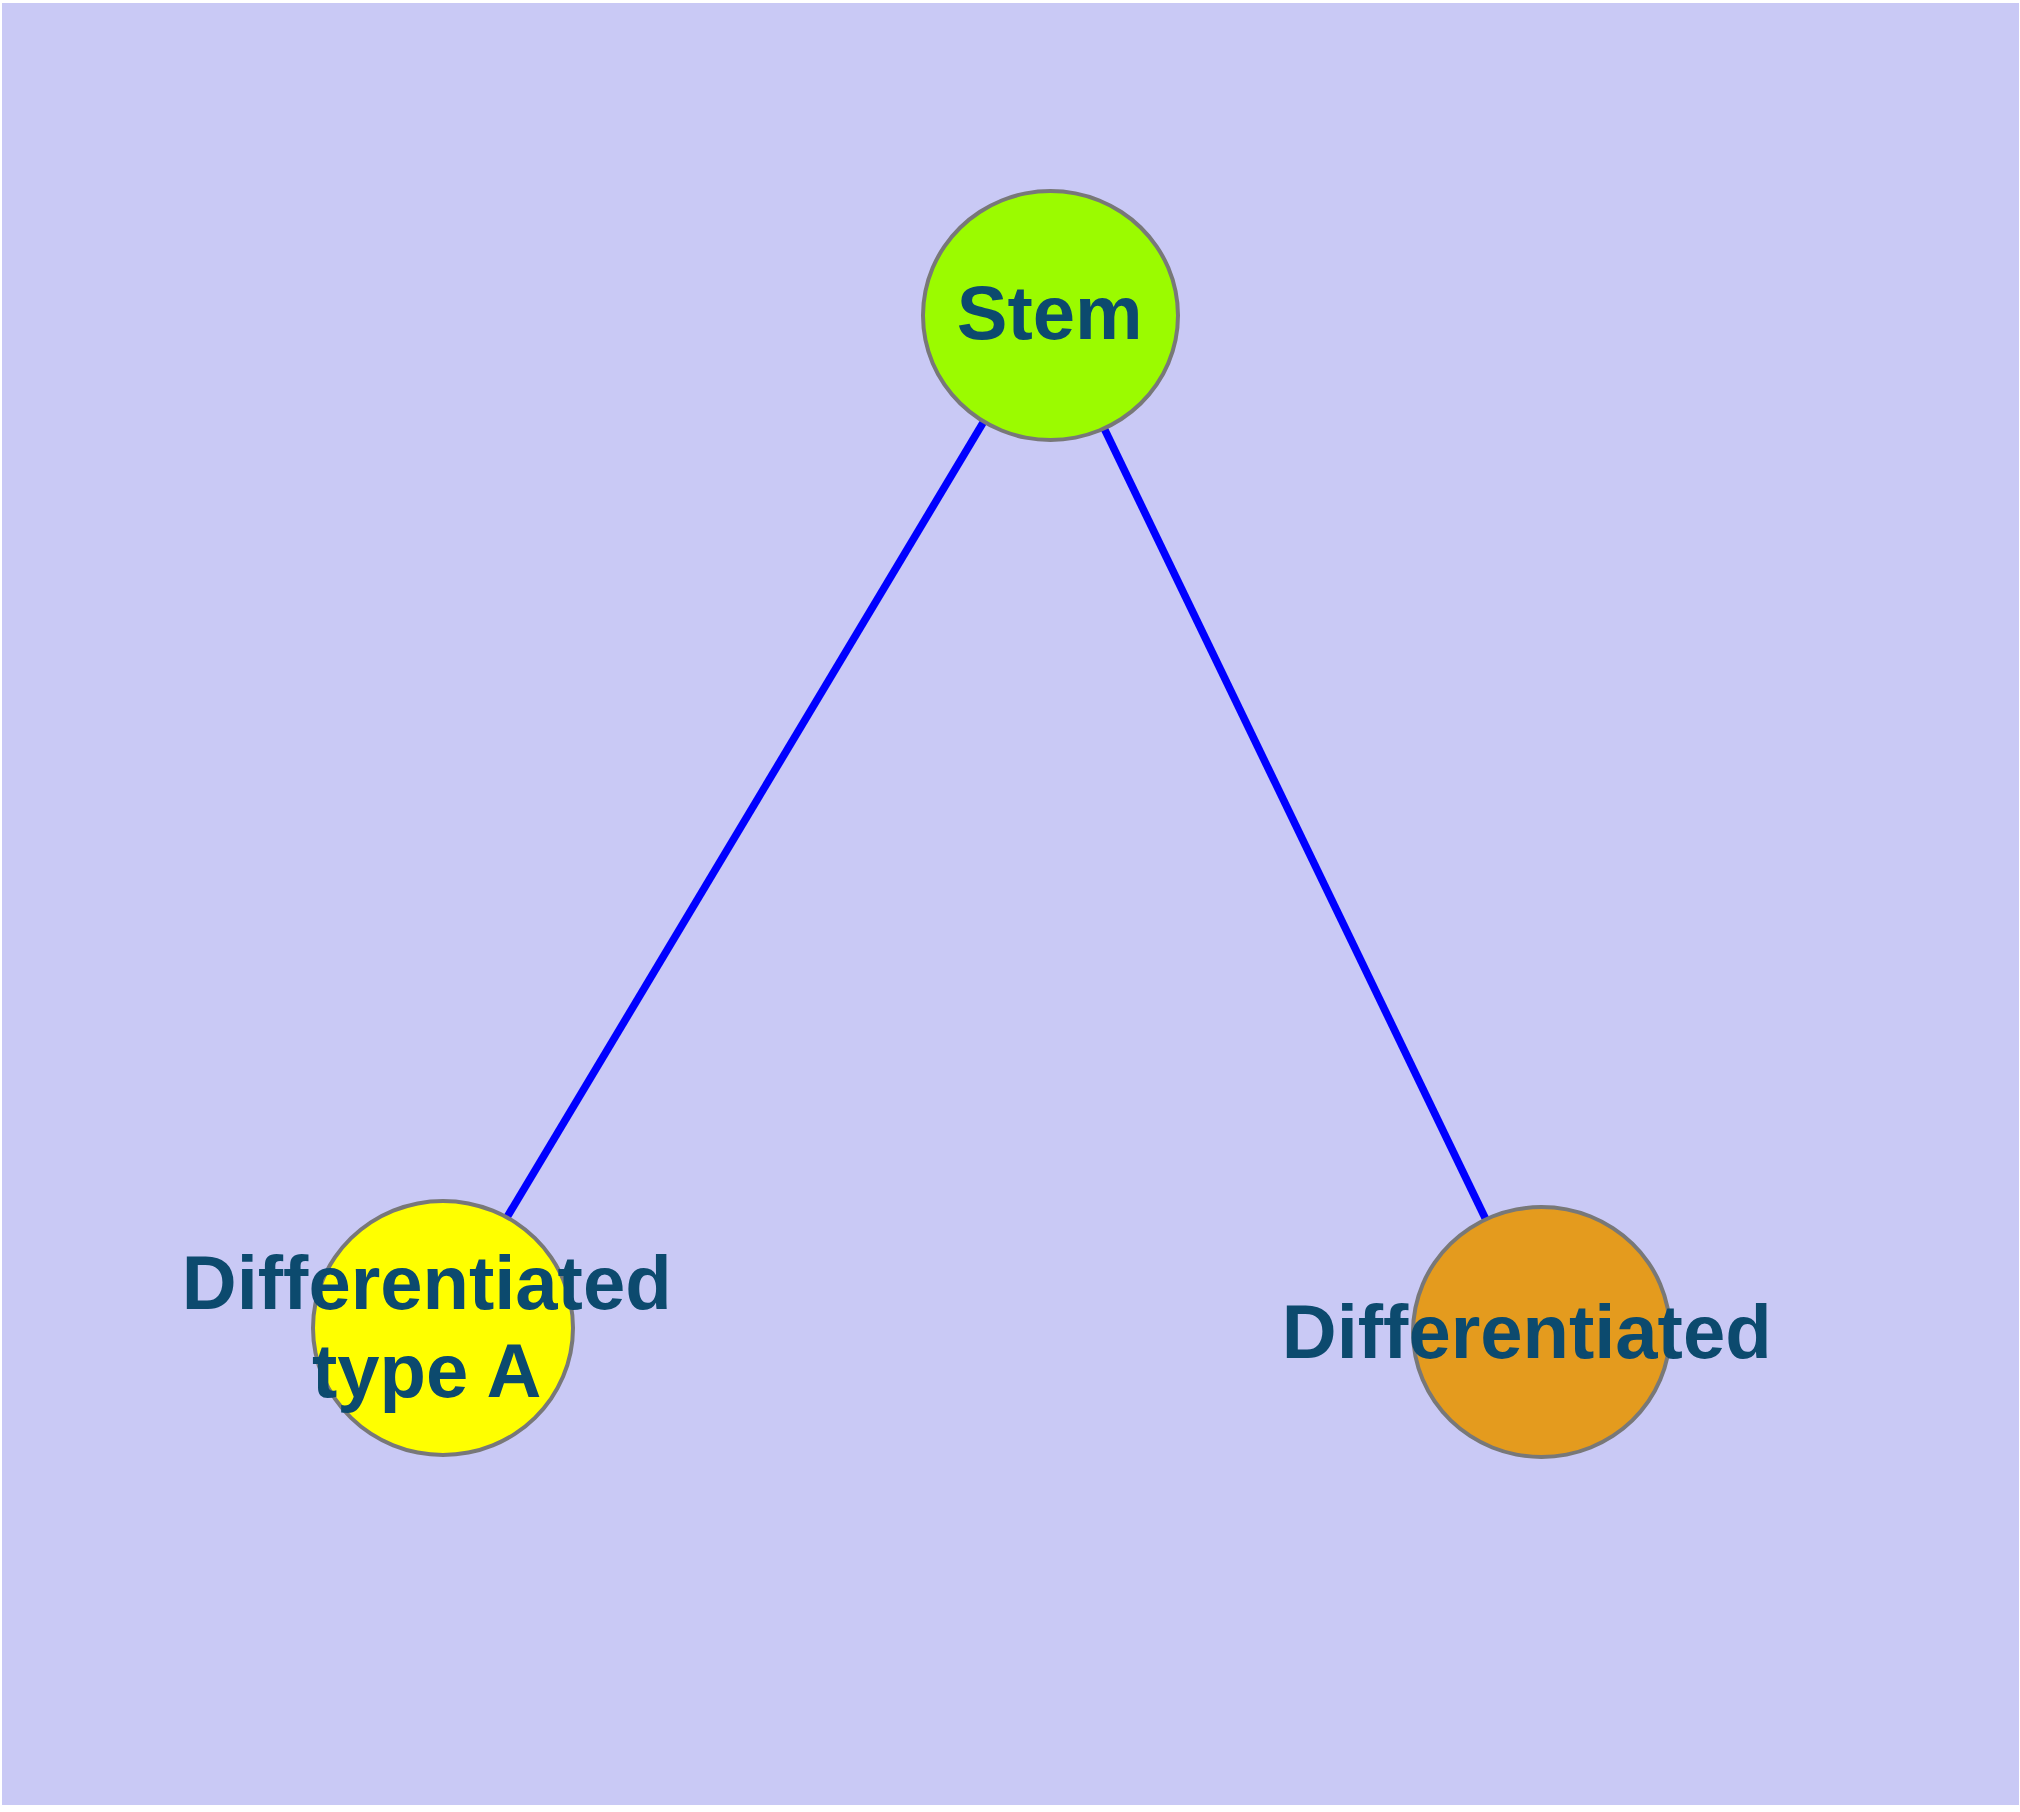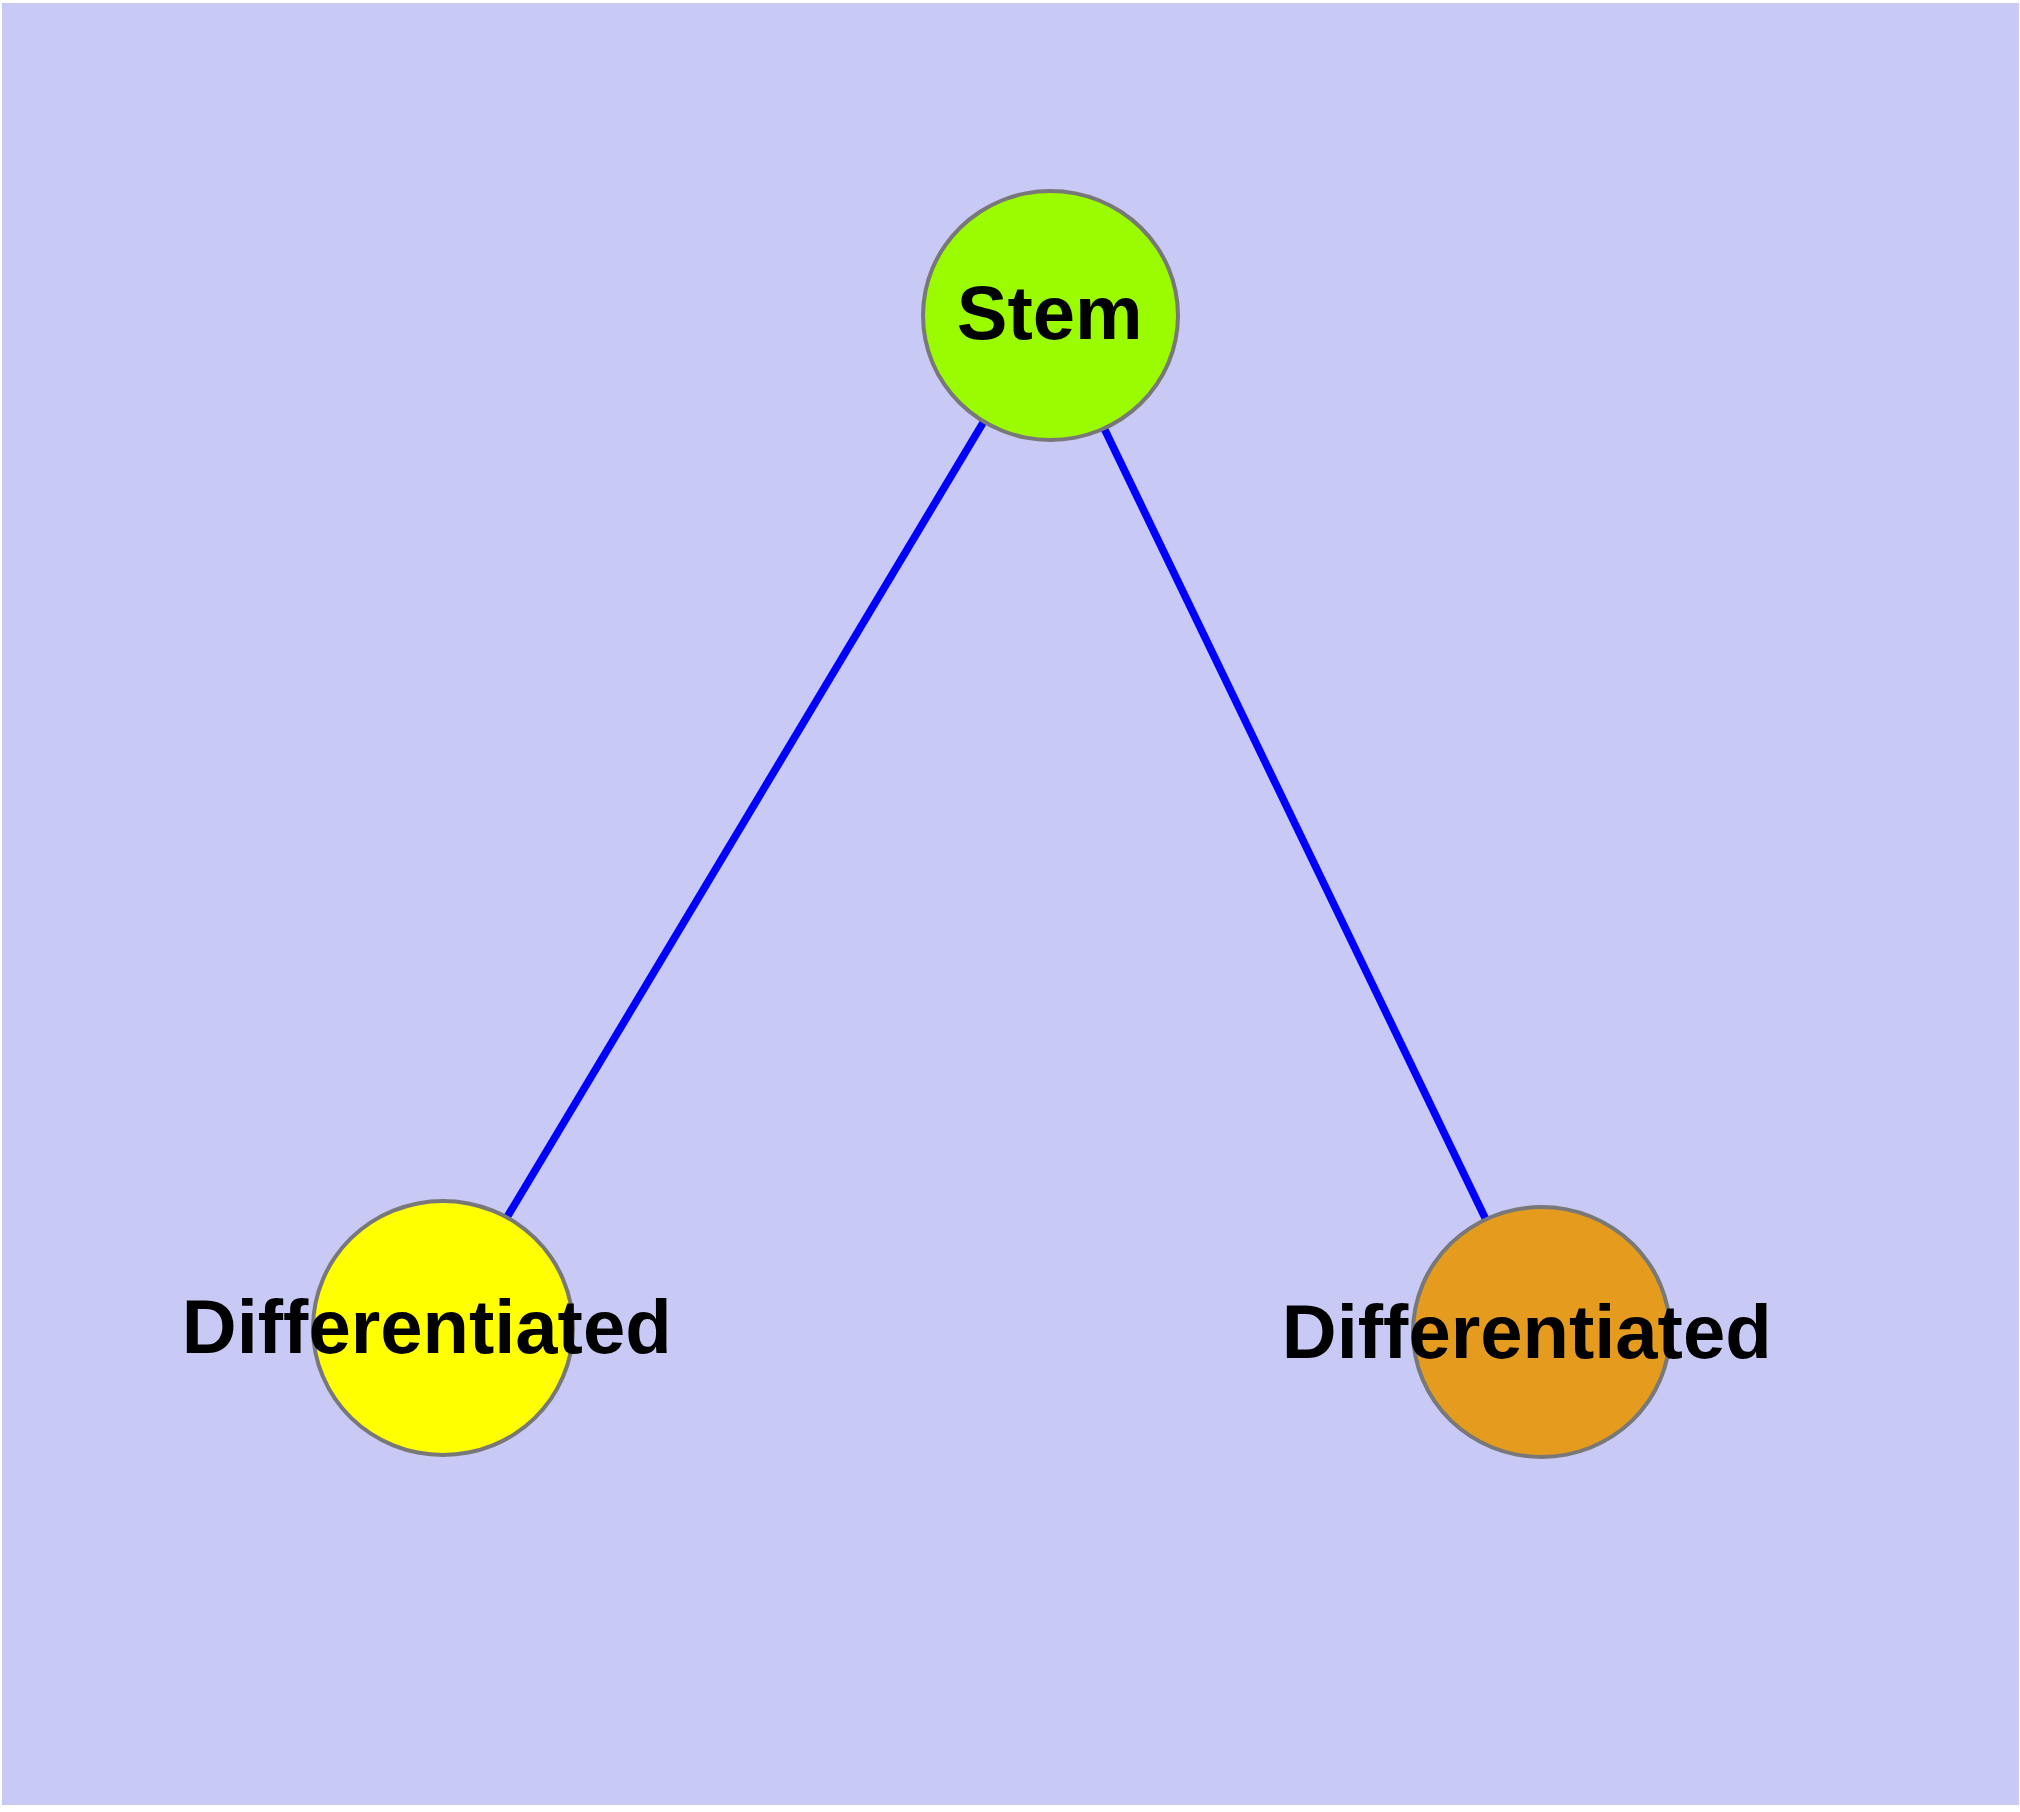--- a/index.html
+++ b/index.html
@@ -43,21 +43,21 @@
   #stem-circle  { left: 919px; top: 186px;  width: 259px; height: 253px; }
   #a-circle     { left: 309px;  top: 1196px; width: 264px; height: 258px; }
   #b-circle     { left: 1409px; top: 1202px; width: 261px; height: 254px; }
   .node-label {
     position: absolute;
     transform: translate(-50%, -50%);
     text-align: center;
     font-weight: bold;
     font-size: 76px;
     line-height: 88px;
-    color: #000000;
+    color: #0c4a6e;
     white-space: nowrap;
   }
   #stem-label { left: 1048px; top: 310px; }
   #a-label    { left: 425px;  top: 1324px; }
   #b-label    { left: 1525px; top: 1329px; }
 </style>
 </head>
 <body>
 
 <div class="stage">
@@ -74,20 +74,21 @@
   <div id="a-circle" class="node-circle" style="background: rgb(255, 255, 0);"></div>
 
   <div id="b-circle" class="node-circle" style="background: rgb(228, 155, 30);"></div>
 
   <div id="stem-label" class="node-label">
     <div>Stem</div>
   </div>
 
   <div id="a-label" class="node-label">
     <div>Differentiated</div>
+    <div>type A</div>
   </div>
 
   <div id="b-label" class="node-label">
     <div>Differentiated</div>
   </div>
 
 </div>
 
 
 </body></html>

